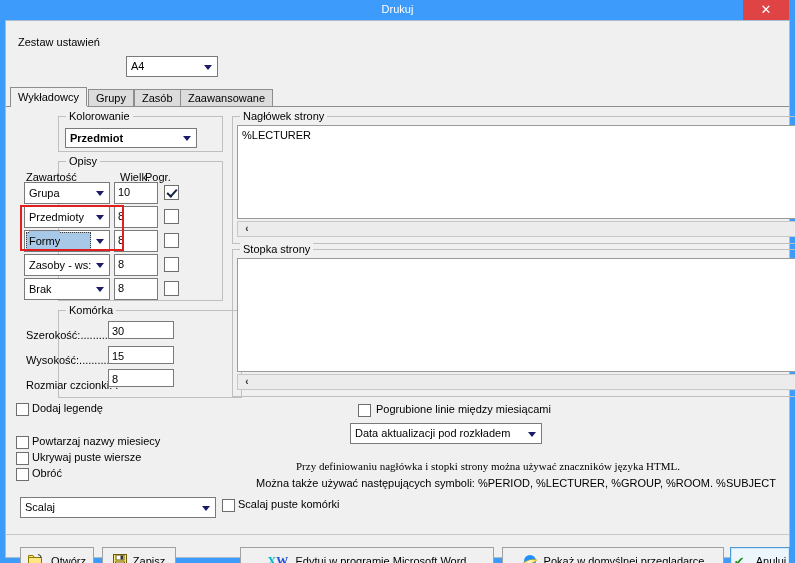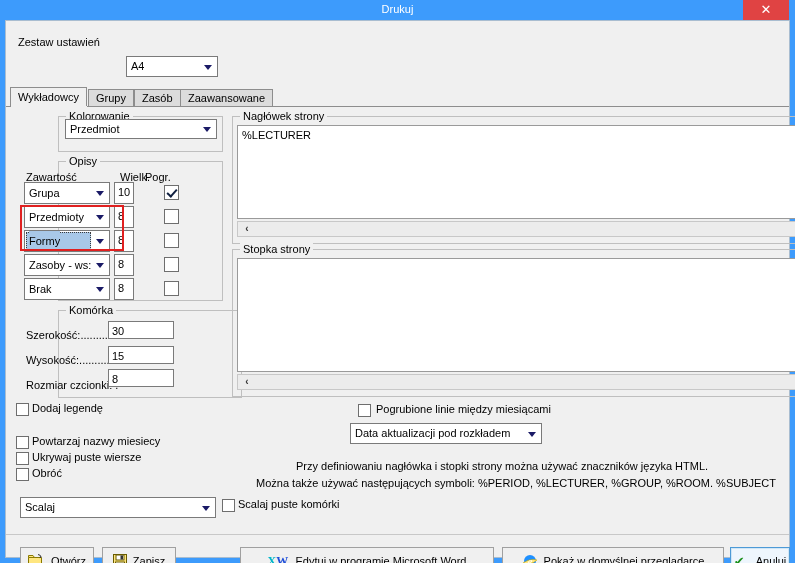--- a/index.html
+++ b/index.html
@@ -62,30 +62,30 @@
   .tabline-cover{position:absolute;top:85px;height:1px;background:#f0f0f0;z-index:4;}
   
   .group{
     position:absolute;border:1px solid #bfbfbf;box-sizing:border-box;margin-left:40px;
   }
   .group > .glabel{
     position:absolute;top:-7px;left:7px;background:#f0f0f0;padding:0 3px;font-size:11px;
   }
   
   #g-kolorowanie{left:12px;top:95px;width:165px;height:36px;}
-  #combo-kolorowanie{position:absolute;left:6px;top:2px;width:152px;height:20px;}
+  #combo-kolorowanie{position:absolute;left:6px;top:11px;width:132px;height:20px;font-weight:bold;}
   #g-opisy{left:12px;top:140px;width:165px;height:140px;}
   .hdr{position:absolute;font-size:11px;}
   #hdr-zawartosc{left:20px;top:150px;}
   #hdr-wielk{left:114px;top:150px;}
   #hdr-pogr{left:139px;top:150px;}
   .opis-row{position:absolute;left:18px;height:22px;}
   .opis-combo{position:absolute;left:0;top:0;width:86px;height:22px;}
   .opis-size{
-    position:absolute;left:90px;top:0;width:20px;height:22px;
+    position:absolute;left:90px;top:0;width:44px;height:22px;
     background:#fff;border:1px solid #7a7a7a;box-sizing:border-box;
     font-size:11px;padding:3px 0 0 3px;
   }
   .opis-chk{
     position:absolute;left:140px;top:3px;width:15px;height:15px;
     background:#fff;border:1px solid #6e6e6e;box-sizing:border-box;cursor:pointer;
   }
   .opis-chk.on::after{
     content:"";position:absolute;left:4px;top:1px;width:4px;height:8px;
     border:solid #102040;border-width:0 2px 2px 0;transform:rotate(42deg);
@@ -136,21 +136,21 @@
   .hsb .lf,.hsb .rt{
     position:absolute;top:0;width:16px;height:14px;text-align:center;
     font-size:10px;line-height:14px;color:#333;font-weight:bold;
   }
   .hsb .lf{left:1px;} .hsb .rt{right:1px;}
   
   #cb-pogrubione{left:352px;top:383px;}
   #t-pogrubione{left:370px;top:382px;}
   #combo-data{position:absolute;left:344px;top:402px;width:192px;height:21px;}
   .hint{position:absolute;font-size:11px;white-space:nowrap;}
-  #hint1{left:290px;top:439px;}
+  #hint1{left:290px;top:439px;font-family:Liberation Serif, serif;}
   #hint2{left:250px;top:456px;}
   
   #cb-legenda{left:10px;top:382px;} #t-legenda{left:26px;top:381px;}
   #cb-powtarzaj{left:10px;top:415px;} #t-powtarzaj{left:26px;top:414px;}
   #cb-ukrywaj{left:10px;top:431px;} #t-ukrywaj{left:26px;top:430px;}
   #cb-obroc{left:10px;top:447px;} #t-obroc{left:26px;top:446px;}
   #t-scalanie{left:22px;top:462px;margin-top:13px;}
   #combo-scalaj{position:absolute;left:14px;top:476px;width:196px;height:21px;}
   #cb-scalajpuste{left:216px;top:478px;} #t-scalajpuste{left:232px;top:477px;}
   

